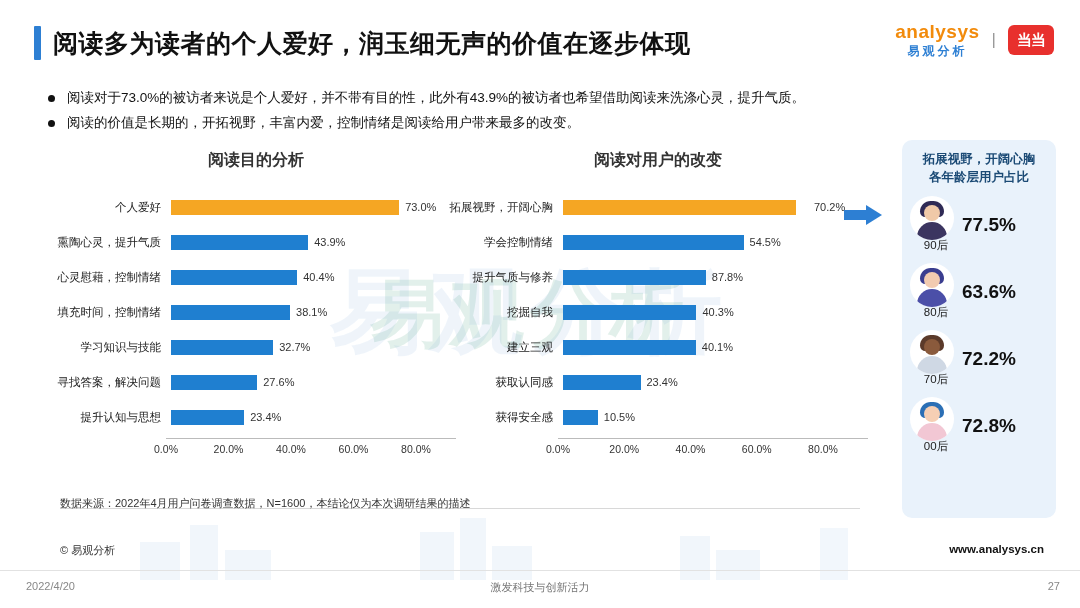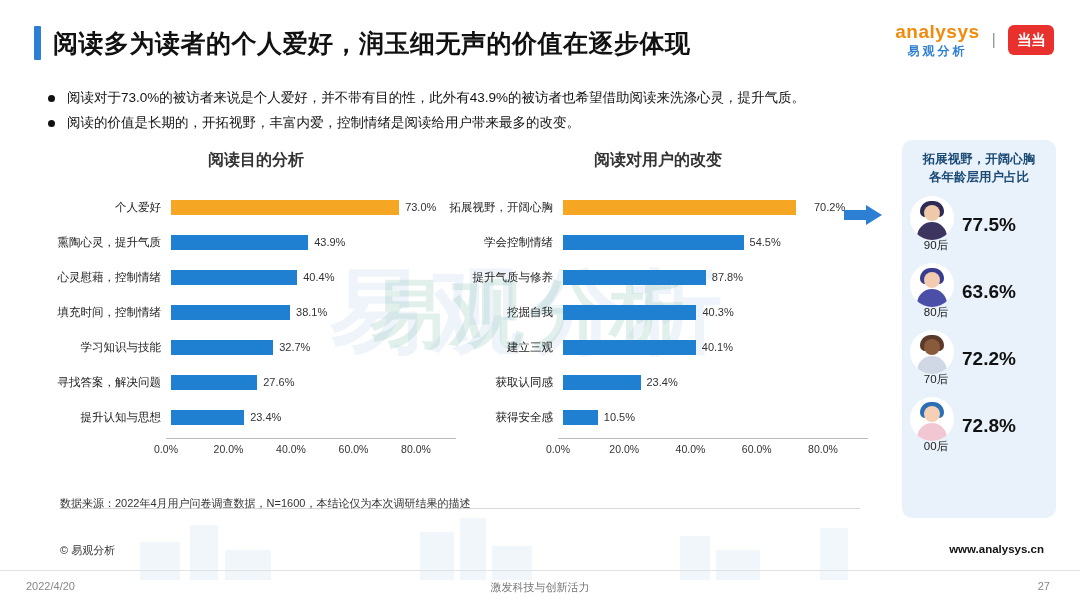--- a/index.html
+++ b/index.html
@@ -74,21 +74,21 @@
                border-bottom:10px solid transparent;border-left:16px solid #2d7fd3;}
 
   
   .src-bar{position:absolute;left:60px;top:508px;width:800px;border-top:1px solid #d8d8d8;}
   .src{position:absolute;left:60px;top:496px;font-size:11px;color:#333;}
   .copy{position:absolute;left:60px;top:543px;font-size:11px;color:#333;}
   .site{position:absolute;right:36px;top:543px;font-size:11.5px;color:#111;font-weight:bold;}
   .foot-line{position:absolute;left:0;right:0;top:570px;border-top:1px solid #e2e2e2;}
   .date{position:absolute;left:26px;top:580px;font-size:11px;color:#888;}
   .slogan{position:absolute;left:0;right:0;top:580px;text-align:center;font-size:11px;color:#777;}
-  .pageno{position:absolute;right:30px;top:580px;font-size:11px;color:#888;}
+  .pageno{position:absolute;right:20px;top:580px;font-size:11px;color:#888;}
 
   
   .city{position:absolute;left:120px;bottom:28px;width:840px;height:70px;opacity:.10;}
   .city div{position:absolute;bottom:0;background:#7fb0dd;}
 </style>
 </head>
 <body>
 
 <div class="slide">
 

